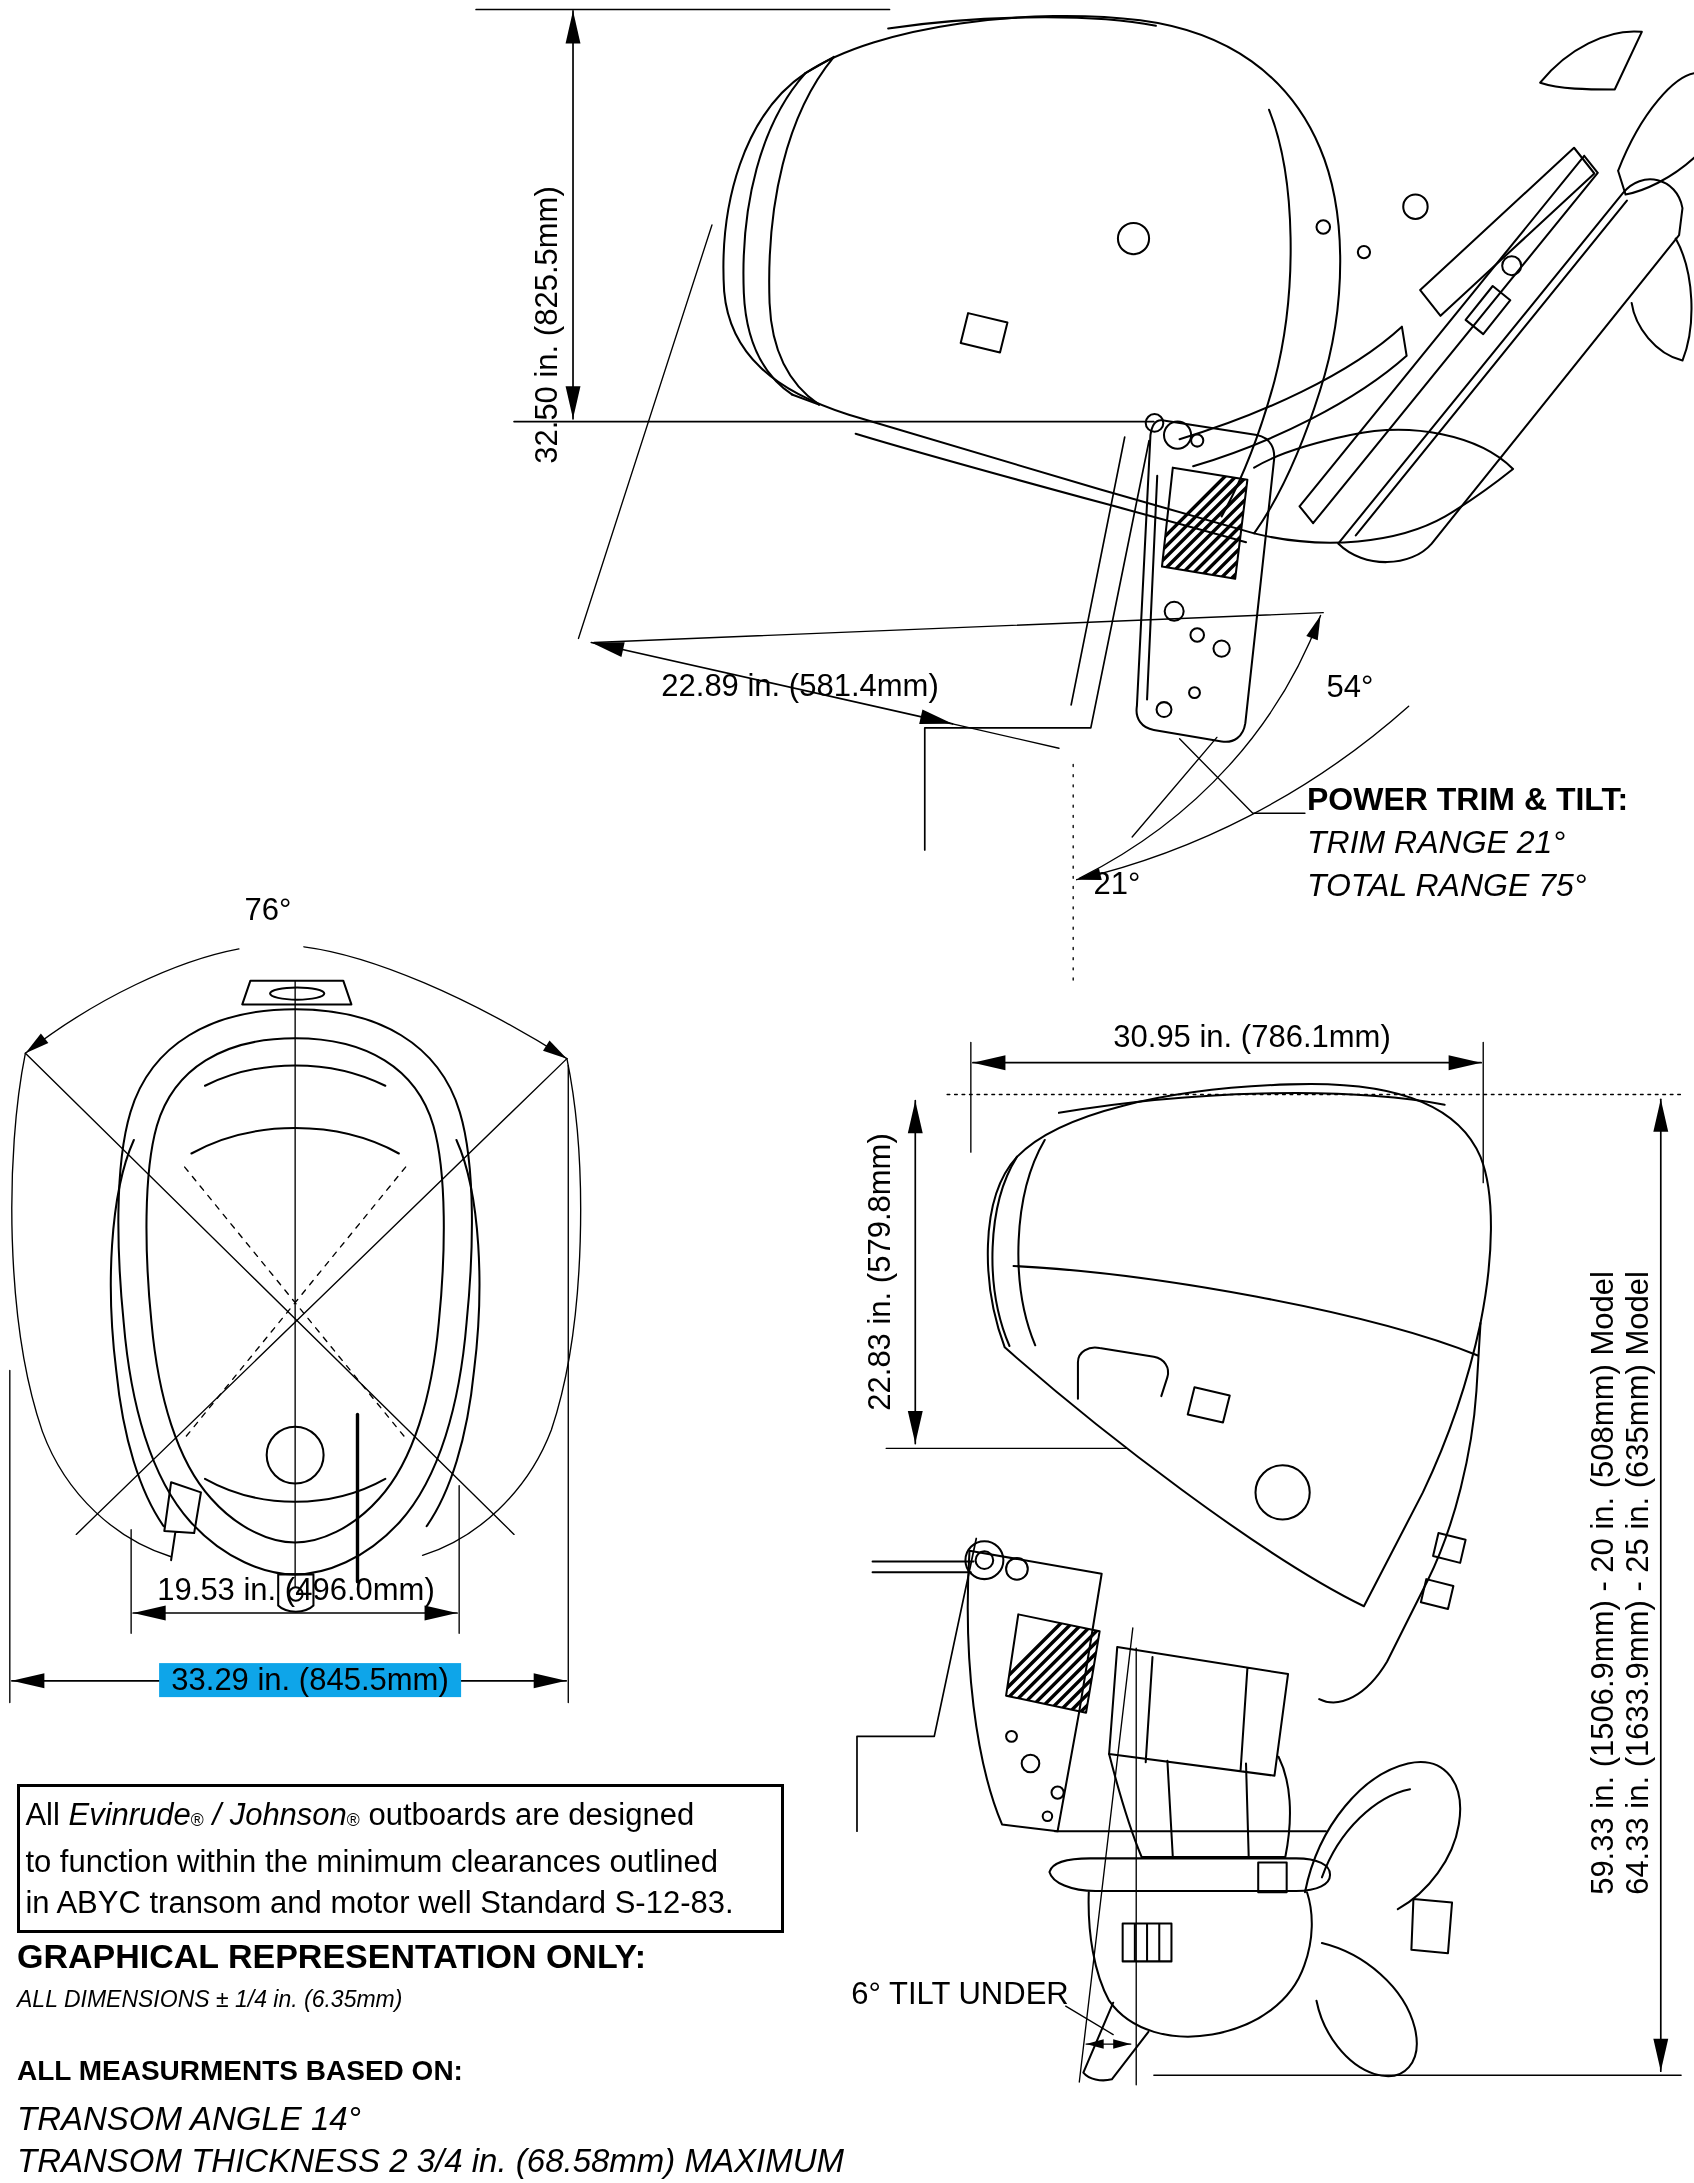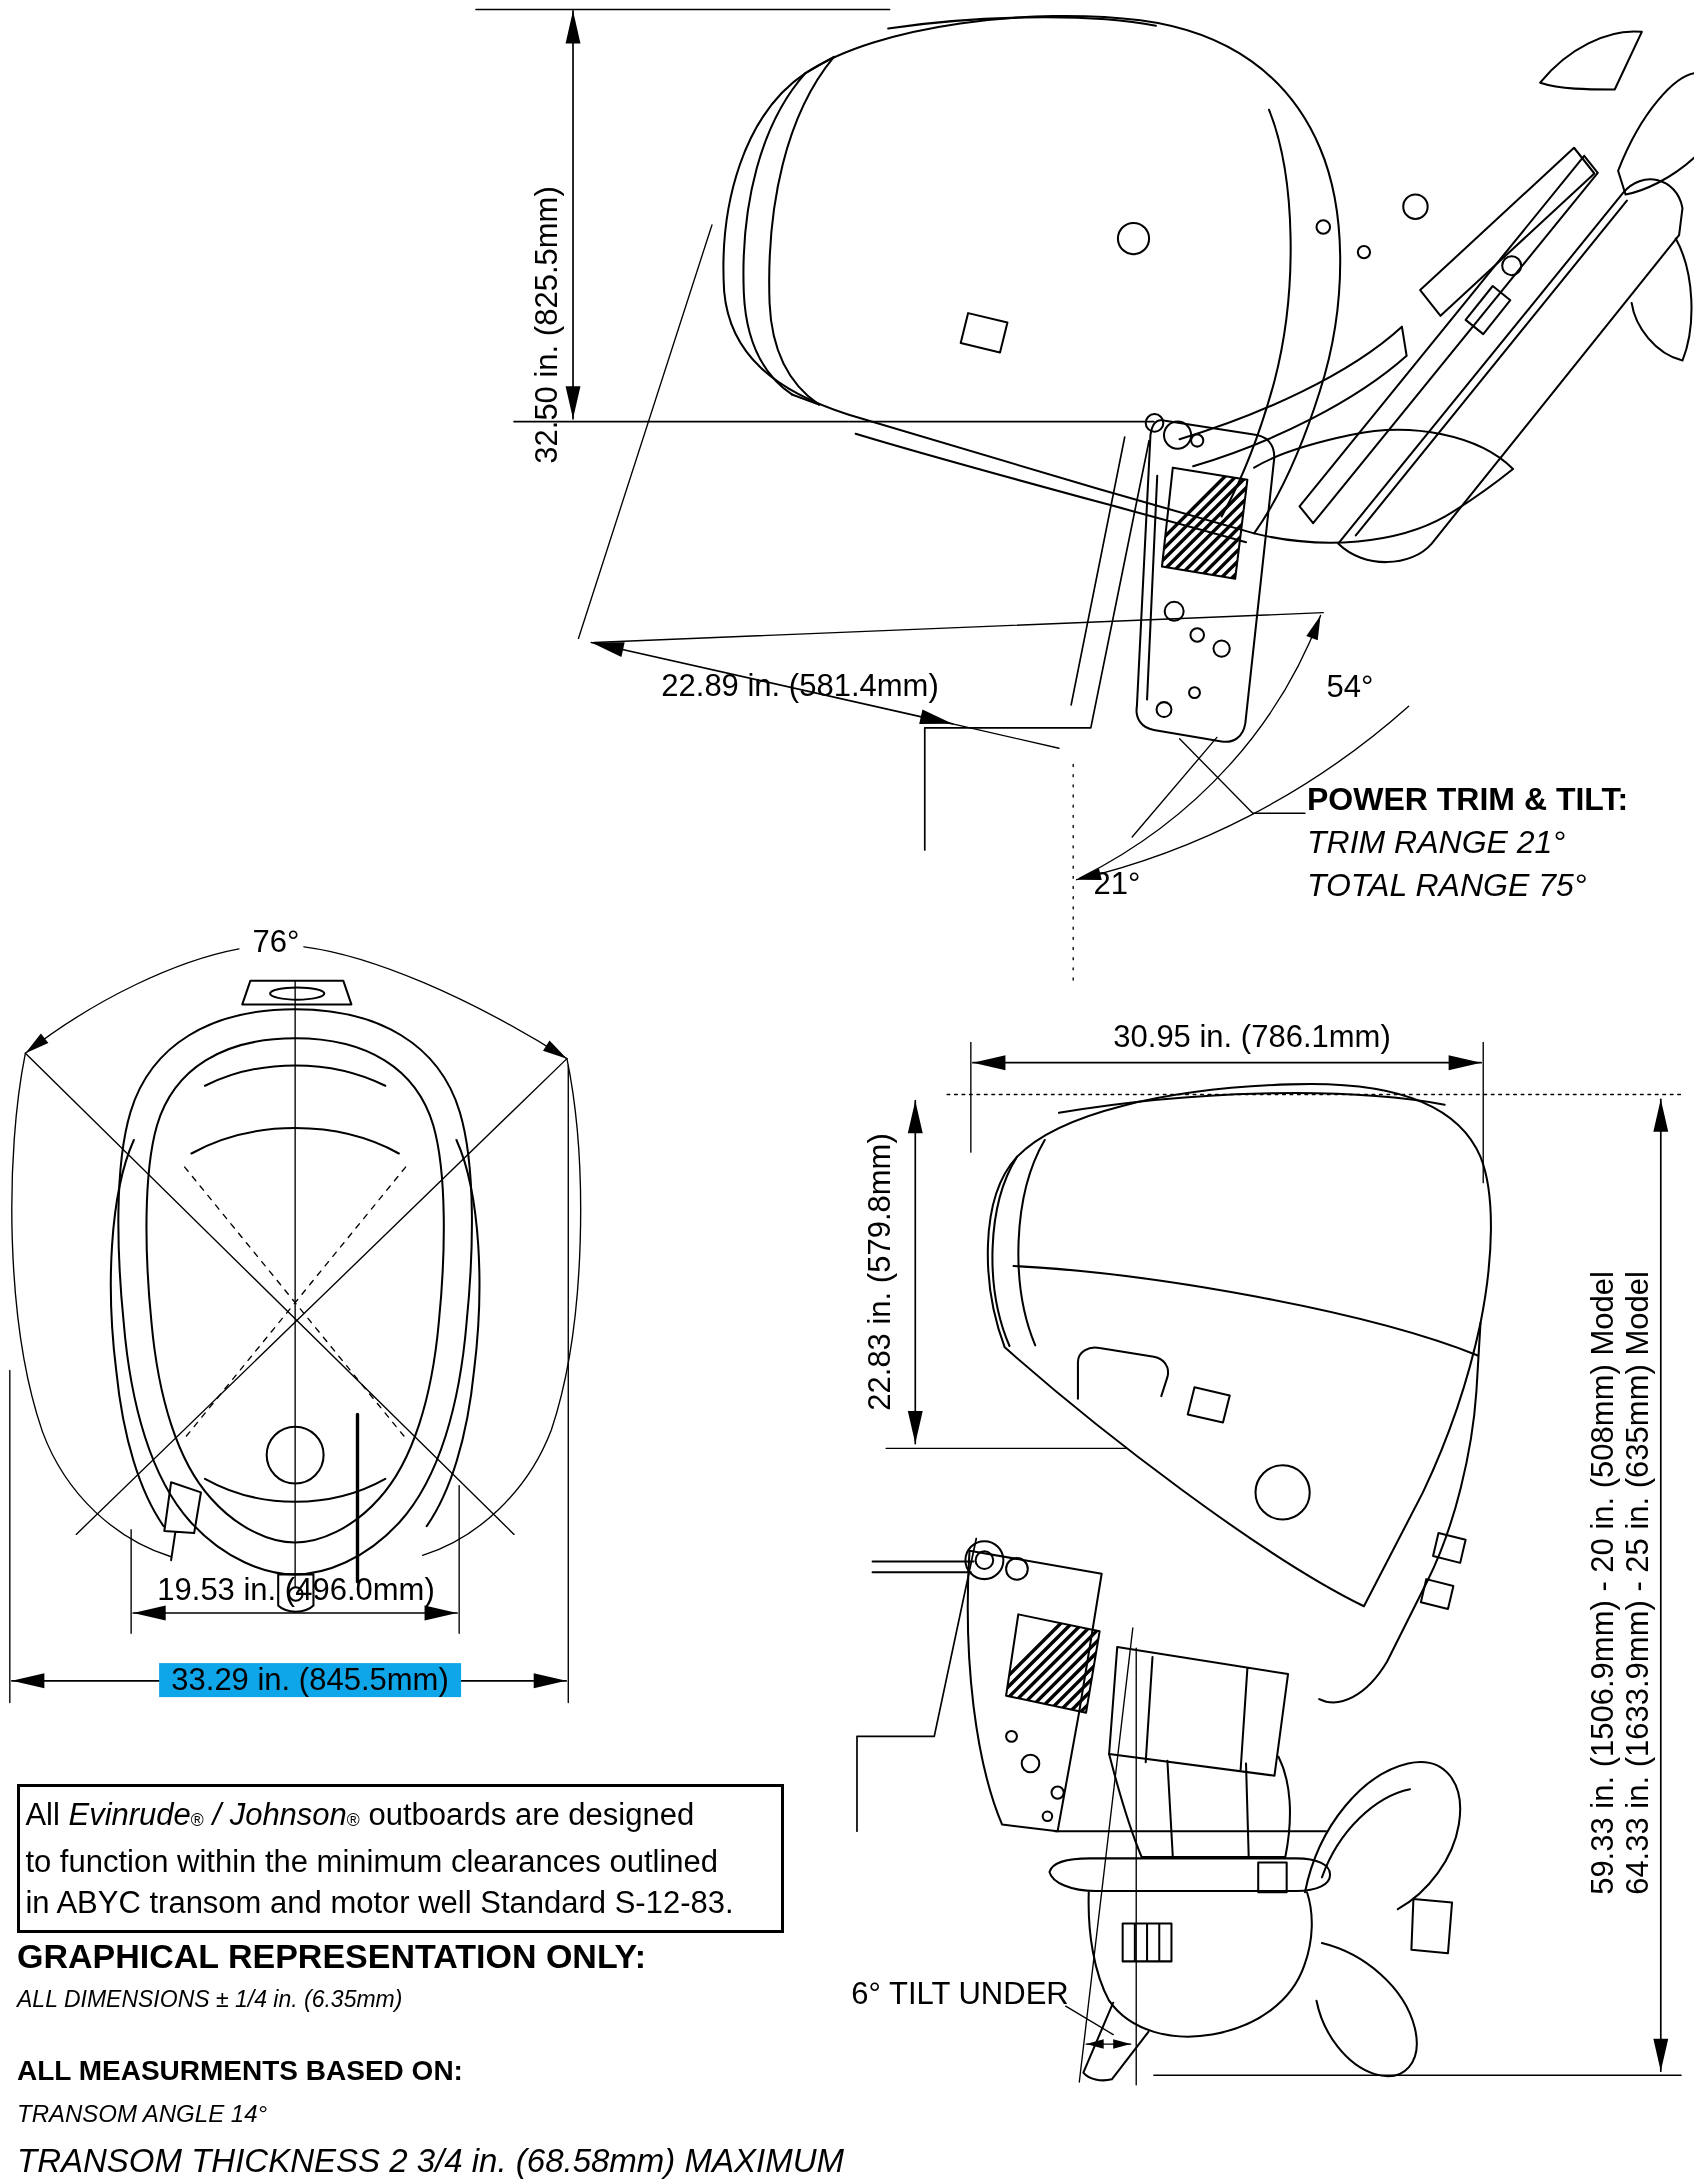--- a/index.html
+++ b/index.html
@@ -11,21 +11,21 @@
   .it{font-style:italic;}
   .bd{font-weight:bold;}
   .whitebg{background:#0ea5e9;padding:1.4px 12.2px;}
   #power-block{position:absolute;left:1307px;top:778px;font-size:32px;line-height:43px;white-space:nowrap;}
   #abyc-box{position:absolute;left:17px;top:1784px;width:750px;border:3.4px solid #000;
             font-size:31px;line-height:41px;text-align:left;padding:6.8px 5.4px;}
   .reg{font-size:17.6px;font-style:normal;vertical-align:-1.4px;}
   #graph-title{position:absolute;left:17px;top:1937px;font-size:34px;font-weight:bold;}
   #graph-line{position:absolute;left:17px;top:1986px;font-size:23px;font-style:italic;}
   #meas-title{position:absolute;left:17px;top:2055px;font-size:28px;font-weight:bold;}
-  #meas-line1{position:absolute;left:17px;top:2100px;font-size:24px;font-style:italic;}
+  #meas-line1{position:absolute;left:17px;top:2100px;font-size:33px;font-style:italic;}
   #meas-line2{position:absolute;left:17px;top:2142px;font-size:33px;font-style:italic;}
 </style>
 </head>
 <body>
 
 <div id="stage">
 
   <svg id="lineart" viewBox="0 0 2500 3221" xmlns="http://www.w3.org/2000/svg">
     <defs>
       <marker id="ah" viewBox="-52 -13 54 26" markerUnits="userSpaceOnUse" markerWidth="54" markerHeight="26" refX="0" refY="0" orient="auto-start-reverse">
@@ -184,21 +184,21 @@
   <div class="lbl" style="left:800px;top:685px;text-align:right;">22.89 in. (581.4mm)</div>
   <div class="lbl" style="left:1350px;top:686px;">54°</div>
   <div class="lbl" style="left:1117px;top:883px;">21°</div>
 
   <div id="power-block">
     <div class="bd">POWER TRIM &amp; TILT:</div>
     <div class="it">TRIM RANGE 21°</div>
     <div class="it">TOTAL RANGE 75°</div>
   </div>
 
-  <div class="lbl" style="left:276px;top:909px;margin-top:32px;">76°</div>
+  <div class="lbl" style="left:268px;top:909px;">76°</div>
   <div class="lbl" style="left:296px;top:1589px;">19.53 in. (496.0mm)</div>
   <div class="lbl whitebg" style="left:310px;top:1680px;">33.29 in. (845.5mm)</div>
 
   <div class="lbl" style="left:1220px;top:1036px;margin-left:32px;">30.95 in. (786.1mm)</div>
   <div class="lbl rot" style="left:879px;top:1272px;">22.83 in. (579.8mm)</div>
   <div class="lbl rot" style="left:1602px;top:1583px;">59.33 in. (1506.9mm) - 20 in. (508mm) Model</div>
   <div class="lbl rot" style="left:1637px;top:1583px;">64.33 in. (1633.9mm) - 25 in. (635mm) Model</div>
   <div class="lbl" style="left:960px;top:1993px;">6° TILT UNDER</div>
 
   <div id="abyc-box">

